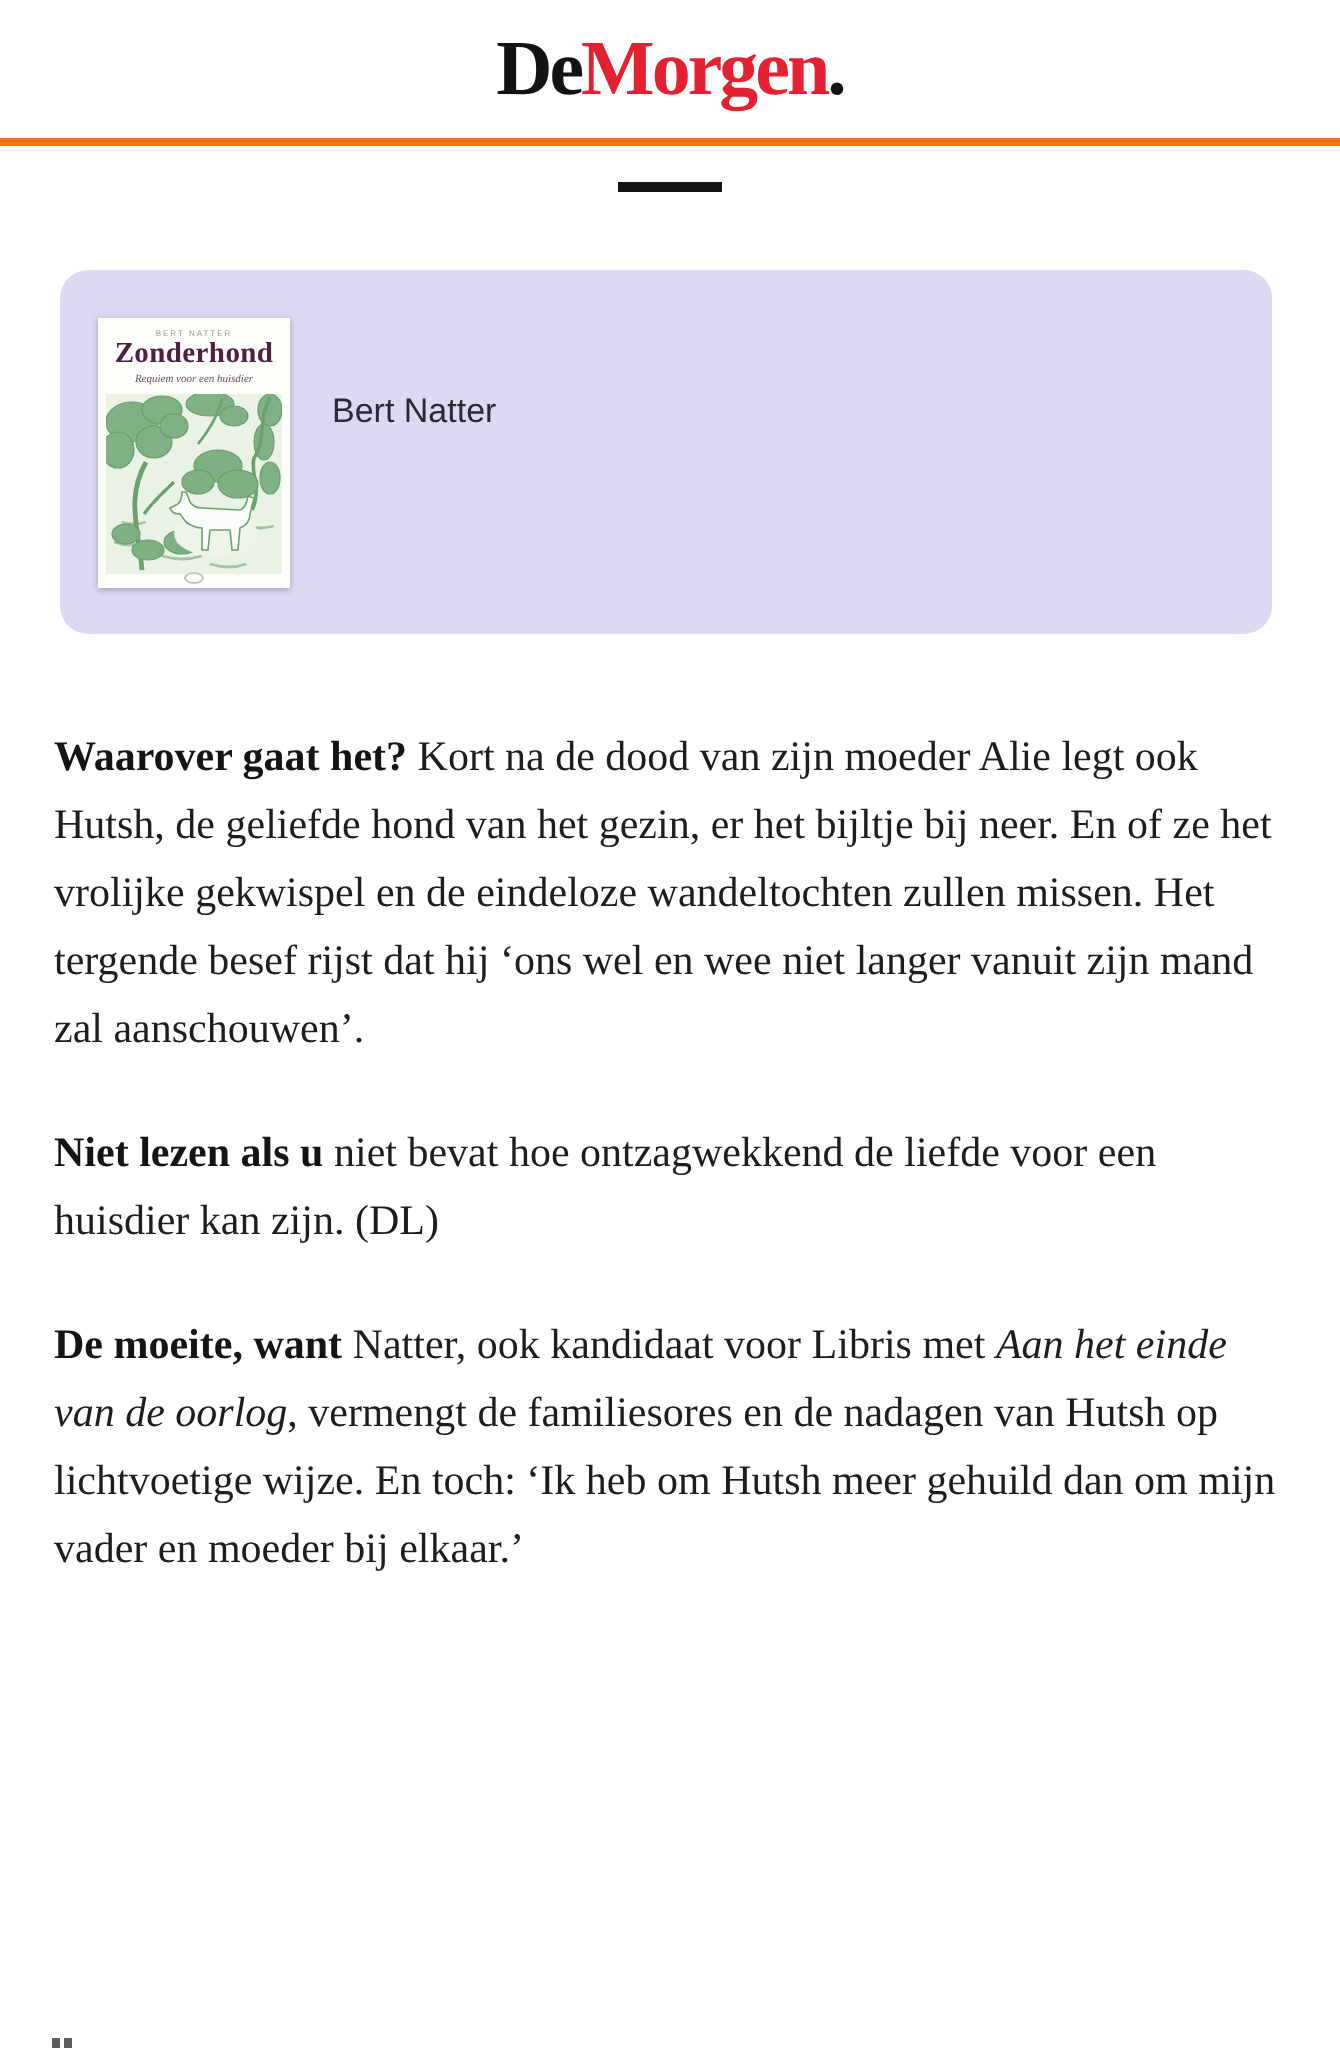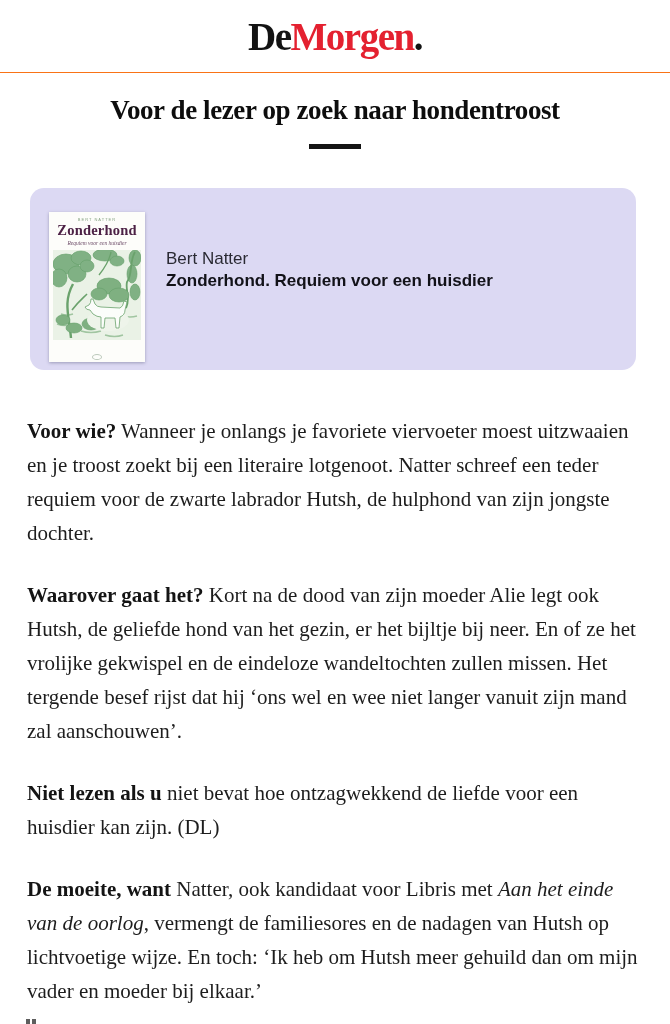--- a/index.html
+++ b/index.html
@@ -7,21 +7,21 @@
     margin: 0; padding: 0;
     width: 670px; height: 1024px;
     overflow: hidden;
     background: #ffffff;
     font-family: "Liberation Serif", serif;
   }
   
   .masthead {
     height: 73px;
     display: flex; align-items: center; justify-content: center;
-    border-bottom: 1px solid #f97316;
+    border-bottom: 4px solid #f97316;
   }
   .logo {
     font-family: "Liberation Serif", serif;
     font-weight: 700;
     font-size: 39px;
     letter-spacing: -1.5px;
     color: #131313;
     cursor: pointer;
     line-height: 1;
   }
@@ -49,21 +49,21 @@
     margin: 39px 34px 0 30px;
     height: 182px;
     background: #dcd9f3;
     border-radius: 14px;
     display: flex;
     align-items: flex-start;
     padding: 24px 20px 0 19px;
   }
   .cover {
     flex: none;
-    width: 96px; height: 150px;
+    width: 96px; height: 135px;
     background: #fdfdfa;
     box-shadow: 0 1px 3px rgba(40,40,80,.35);
     position: relative;
     overflow: hidden;
   }
   .cover-author {
     margin-top: 5px;
     text-align: center;
     font-family: "Liberation Sans", sans-serif;
     font-size: 4px;
@@ -139,21 +139,20 @@
   }
 </style>
 </head>
 <body>
 
 <header class="masthead">
   <div class="logo"><span class="de">De</span><span class="morgen">Morgen</span><span class="dot">.</span></div>
 </header>
 
 <main>
-  <h1 class="headline">Voor de lezer op zoek naar hondentroost</h1>
   <div class="headline-dash"></div>
 
   <section class="book-card">
     <div class="cover">
       <div class="cover-author">BERT NATTER</div>
       <div class="cover-title">Zonderhond</div>
       <div class="cover-subtitle">Requiem voor een huisdier</div>
       <svg class="cover-art" viewBox="0 0 88 90" xmlns="http://www.w3.org/2000/svg">
         <rect width="88" height="90" fill="#eaf2e6"></rect>
 
@@ -199,26 +198,24 @@
         </g>
 
         <ellipse cx="55" cy="70" rx="21" ry="11" fill="#eef4ea"></ellipse>
 
         <path d="M36,55 L32,57 Q33,60 37,60 L40,64 Q44,67 48,67 L48,78 L51,78 L52,68 L62,68 L63,78 L66,78 L67,67 Q72,65 72,60 L74,52 L71,51 Q70,57 67,58 L48,57 Q44,57 42,54 L40,49 L38,49 Q38,53 36,55 Z" fill="#fbfdfa" stroke="#6aa26c" stroke-width="0.8"></path>
       </svg>
       <div class="cover-mark"></div>
     </div>
     <div class="book-meta">
       <div class="book-meta-author">Bert Natter</div>
-      <div class="book-meta-title">Zonderhond. Requiem voor een huisdier</div>
     </div>
   </section>
 
   <div class="body-text">
-    <p><span class="seg-bold">Voor wie?</span><span class="seg-normal"> Wanneer je onlangs je favoriete viervoeter moest uitzwaaien en je troost zoekt bij een literaire lotgenoot. Natter schreef een teder requiem voor de zwarte labrador Hutsh, de hulphond van zijn jongste dochter.</span></p>
     <p><span class="seg-bold">Waarover gaat het?</span><span class="seg-normal"> Kort na de dood van zijn moeder Alie legt ook Hutsh, de geliefde hond van het gezin, er het bijltje bij neer. En of ze het vrolijke gekwispel en de eindeloze wandeltochten zullen missen. Het tergende besef rijst dat hij ‘ons wel en wee niet langer vanuit zijn mand zal aanschouwen’.</span></p>
     <p><span class="seg-bold">Niet lezen als u</span><span class="seg-normal"> niet bevat hoe ontzagwekkend de liefde voor een huisdier kan zijn. (DL)</span></p>
     <p><span class="seg-bold">De moeite, want</span><span class="seg-normal"> Natter, ook kandidaat voor Libris met </span><span class="seg-italic">Aan het einde van de oorlog</span><span class="seg-normal">, vermengt de familiesores en de nadagen van Hutsh op lichtvoetige wijze. En toch: ‘Ik heb om Hutsh meer gehuild dan om mijn vader en moeder bij elkaar.’</span></p>
   </div>
 
   <div class="cutoff">
       <span></span>
       <span></span>
     </div>
 </main>

